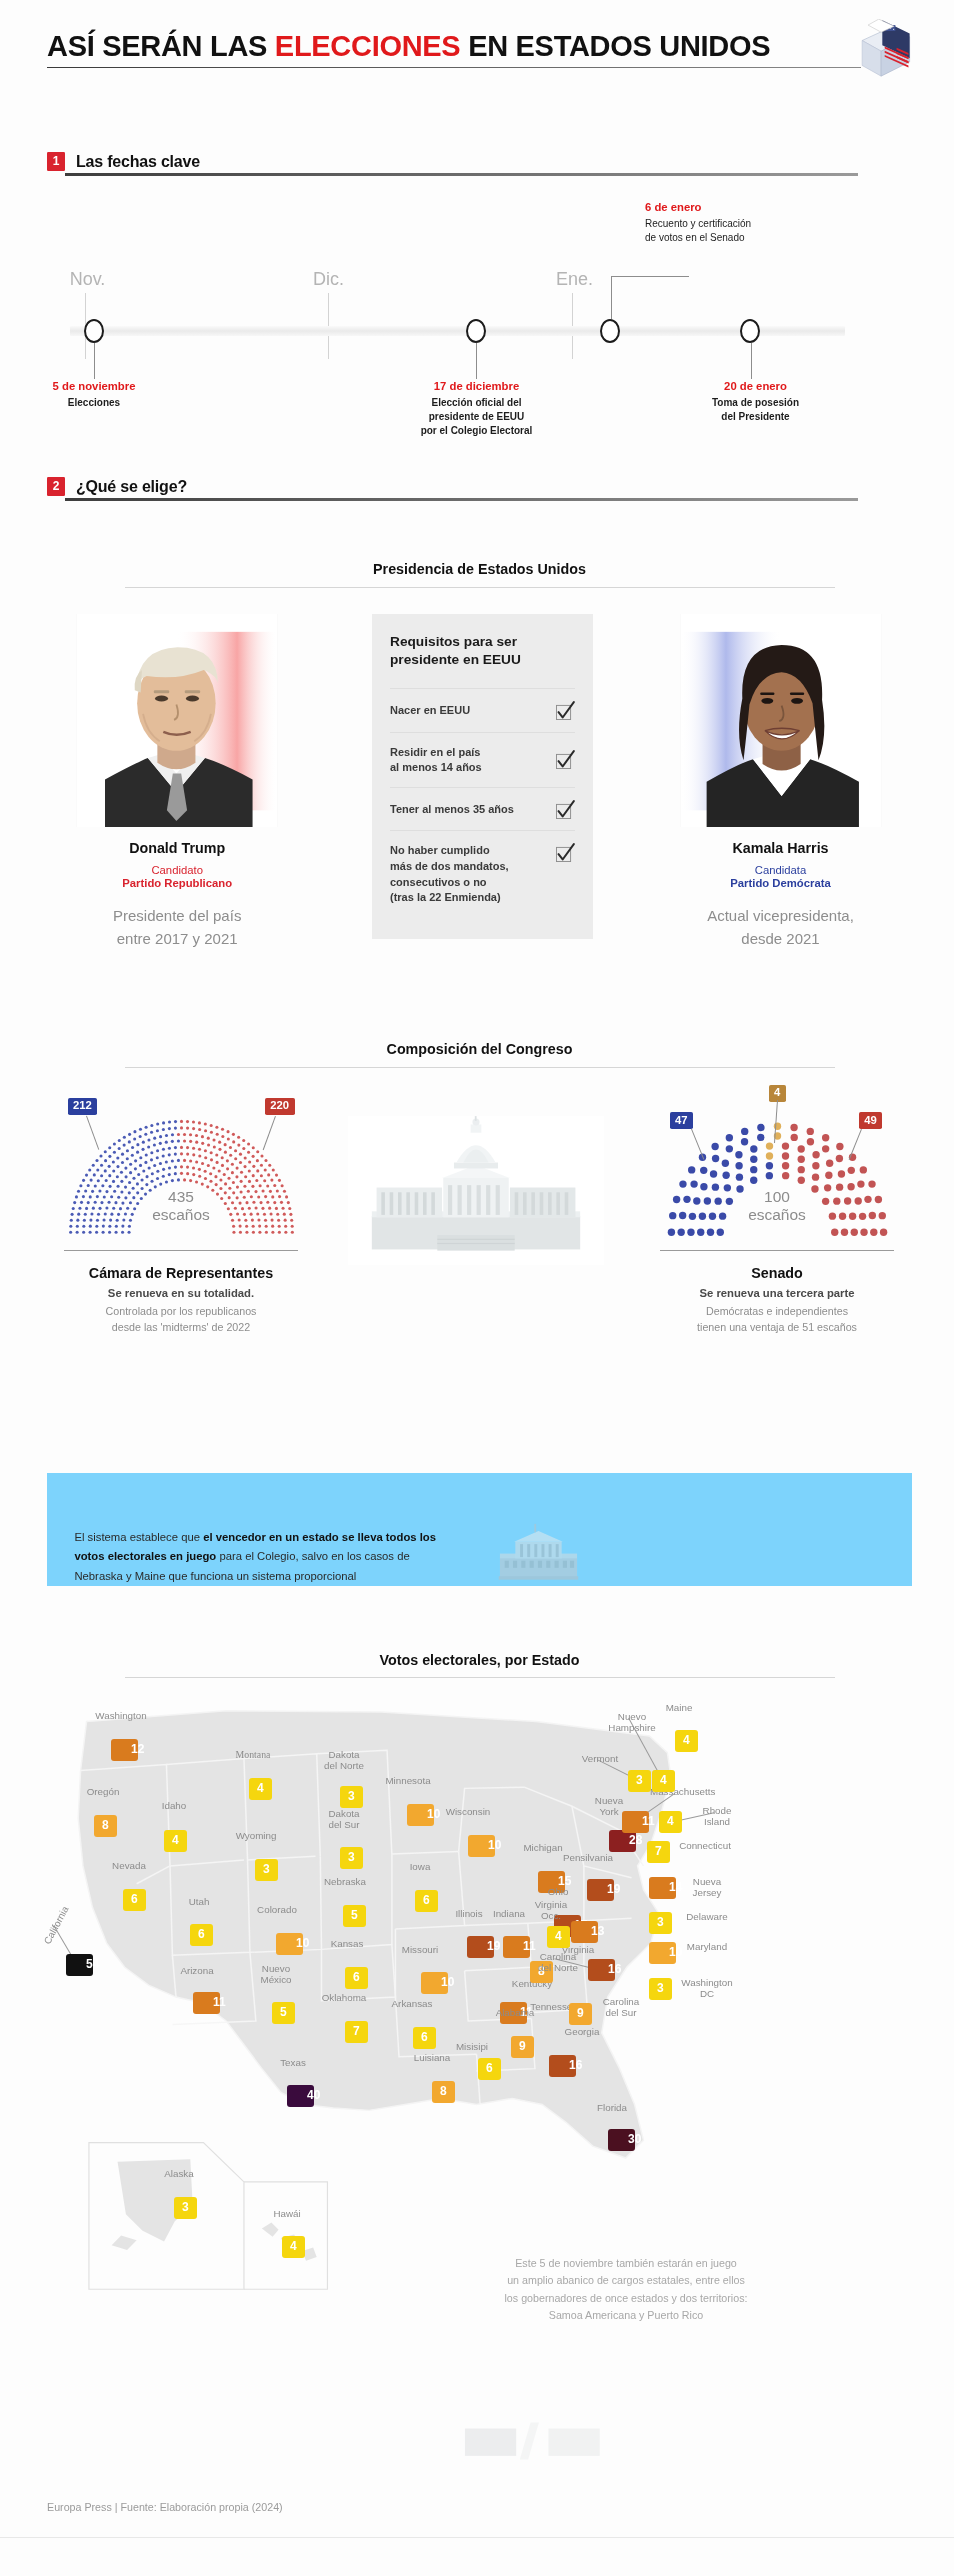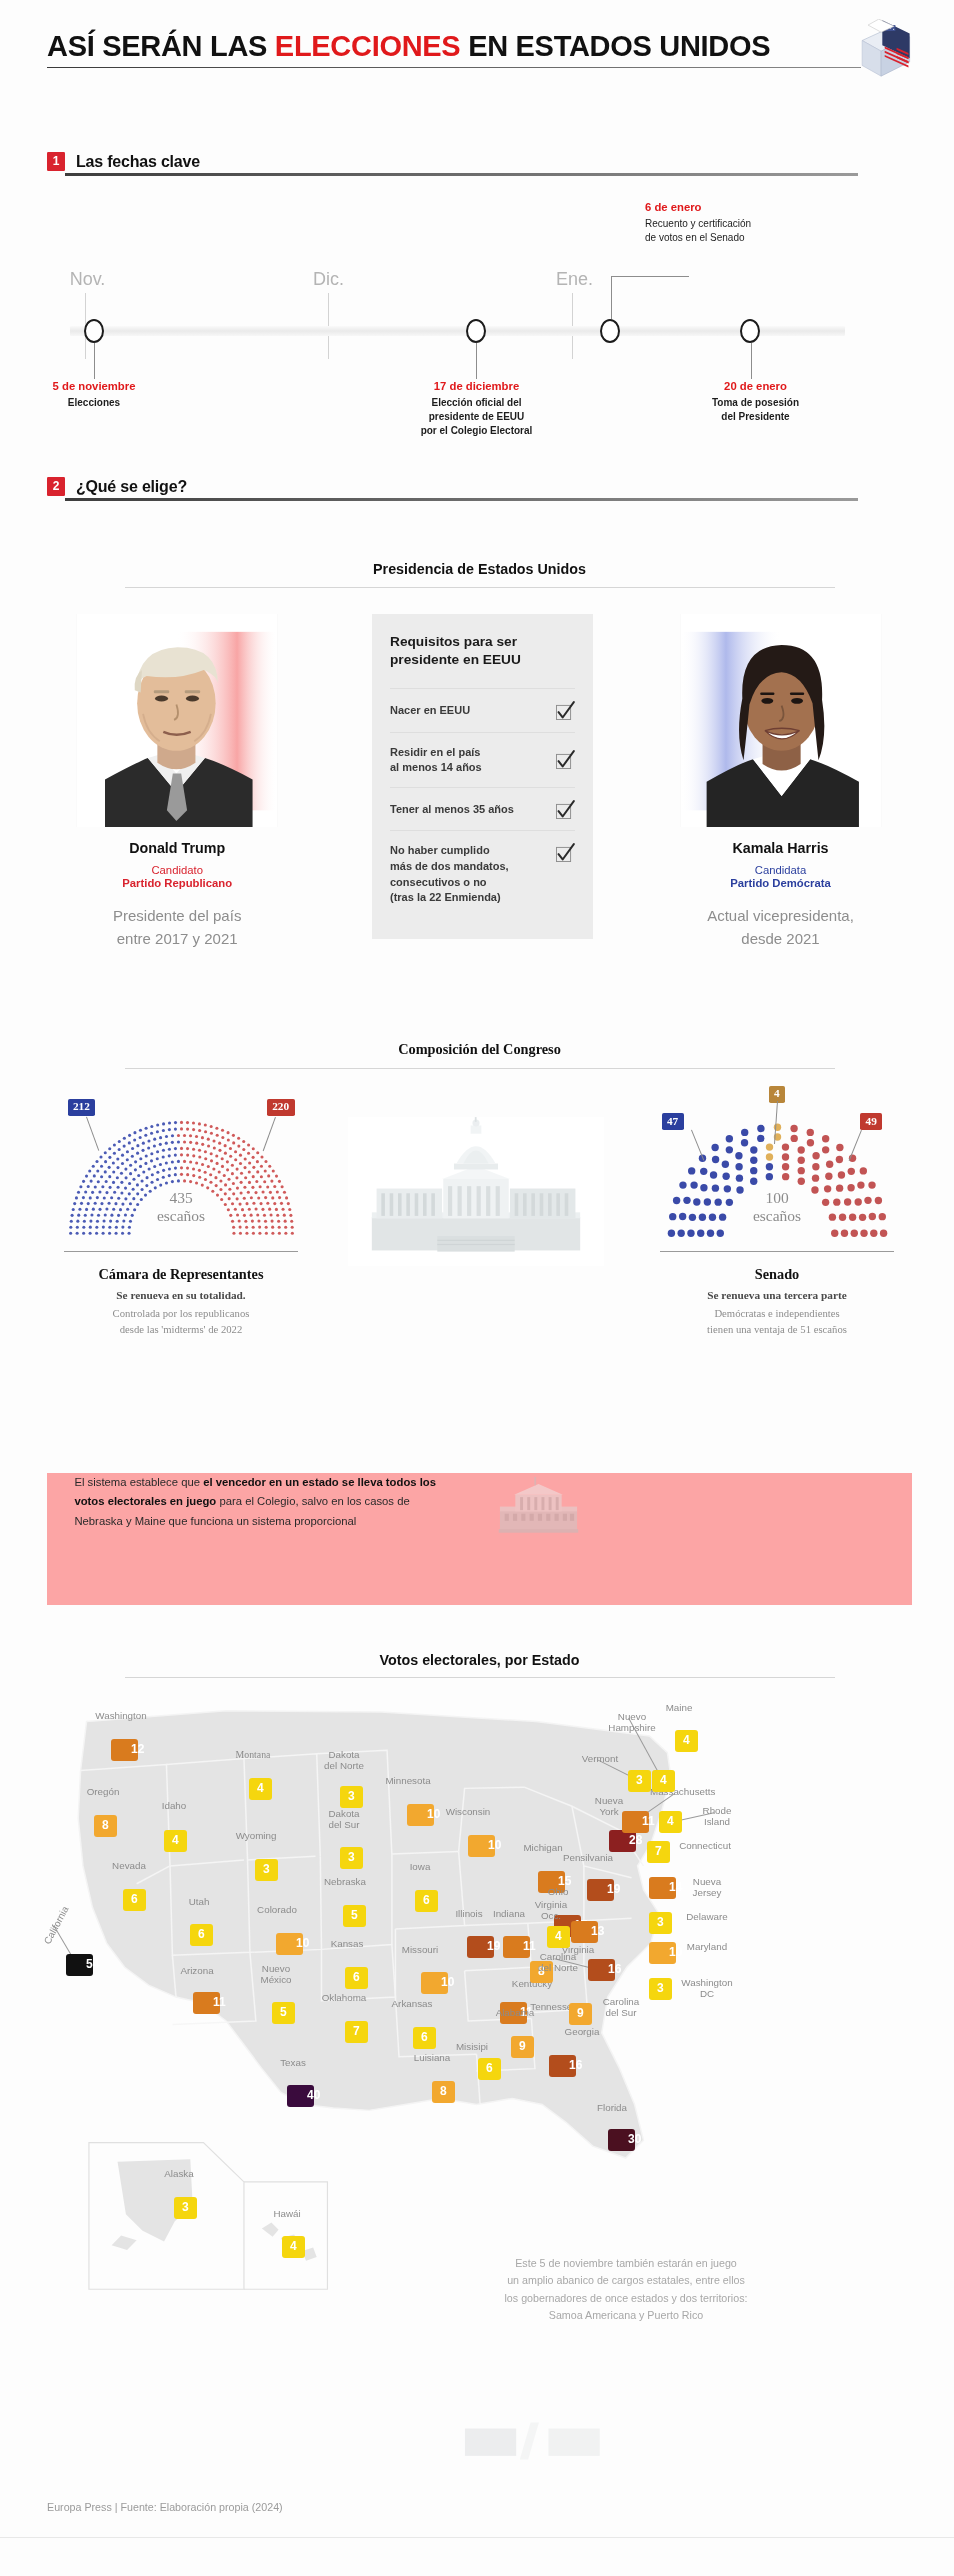--- a/index.html
+++ b/index.html
@@ -78,42 +78,42 @@
     padding:19px 18px 22.7px 18px;
   }
   .req-head { font-size:13.7px; font-weight:bold; color:#1a1a1a; line-height:1.26; margin-bottom:20px; }
   .req-row { display:flex; align-items:center; justify-content:space-between;
     border-top:0.6px solid #dedede; padding:12px 0 10.7px 0; }
   .req-row:first-of-type { border-top:none; padding-top:0; }
   .req-txt { font-size:11px; font-weight:bold; color:#3a3a3a; line-height:1.42; max-width:150px; }
   .check { width:20px; height:20px; flex:0 0 20px; position:relative; }
 
   
-  .cong-wrap { position:absolute; left:47px; top:1041px; width:865px;font-family:Liberation Serif, serif; }
+  .cong-wrap { position:absolute; left:47px; top:1041px; width:865px; }
   .cong-cols { position:relative; height:310px; }
   .cong-col { position:absolute; width:256px; text-align:center; }
   .hemi { position:relative; height:161px; width:239px; margin:0 auto; }
   .hemi-base { position:absolute; bottom:4.8px; left:2.4px; width:234px; height:1.2px; background:#9a9a9a; }
   .hemi-center { position:absolute; left:0; right:0; bottom:31px; text-align:center;
     font-size:15.5px; color:#8c8c8c; line-height:1.18; }
   .badge {
     position:absolute; color:#fff; font-weight:bold; font-size:11.3px;
     padding:2.4px 5.4px 3px 5.4px; border-radius:1.8px; line-height:1;
   }
   .badge.b-blue { background:#2b3f9e; }
   .badge.b-red  { background:#c0392f; }
   .badge.b-gold { background:#b8863a; }
   .leader { position:absolute; background:#8d8d8d; width:0.6px; transform-origin:top left; }
   .cong-name { font-size:14.3px; font-weight:bold; margin-top:9.5px; color:#111; }
   .cong-d1 { font-size:11.3px; font-weight:bold; color:#4a4a4a; margin-top:6px; }
   .cong-d2 { font-size:10.7px; color:#8d8d8d; margin-top:4.2px; line-height:1.5; }
 
   
-  .estados-box { position:absolute; left:47px; top:1473px; width:865px; height:132px;
-     background:#fca5a5; display:flex; align-items:flex-start; }
+  .estados-box { position:absolute; left:47px; top:1473px; width:865px; height:113px;
+     background:#7dd3fc; display:flex; align-items:flex-end; }
   .eb-left { width:417px; padding:0 20px 0 27.4px; font-size:11.3px; line-height:1.72; color:#2a2a2a; }
   .eb-mid { width:149px; display:flex; align-items:center; justify-content:center; }
   .eb-right { width:280px; padding:0 24px 0 10.7px; font-size:11.3px; line-height:1.72; color:#2a2a2a; }
   .eb-left b, .eb-right b { font-weight:bold; color:#111; }
 
   
   .map-wrap { position:absolute; left:47px; top:1652px; width:865px; height:716px; }
   .map-title { text-align:center; font-size:14.3px; font-weight:bold; color:#111; }
   .map-rule { height:0.6px; background:#d6d6d6; margin:9px auto 0; width:710px; }
   .map-canvas { position:absolute; left:0; top:35px; width:865px; height:644px; }
@@ -983,21 +983,21 @@
               <circle cx="312.40" cy="232.00" r="6.2" fill="#c25454"></circle>
               <circle cx="328.80" cy="232.00" r="6.2" fill="#c25454"></circle>
               <circle cx="345.20" cy="232.00" r="6.2" fill="#c25454"></circle>
               <circle cx="361.60" cy="232.00" r="6.2" fill="#c25454"></circle>
               <circle cx="378.00" cy="232.00" r="6.2" fill="#c25454"></circle>
             </svg>
           <div class="hemi-center">
             <span>100</span><br>
             <span>escaños</span>
           </div>
-          <div class="badge b-blue" style="left:4px; top:18px;text-align:right;">47</div>
+          <div class="badge b-blue" style="left:12px; top:18px;text-align:right;">47</div>
           <div class="badge b-gold" style="left:111px; top:-9.5px;">4</div>
           <div class="badge b-red" style="right:14.3px; top:18px;">49</div>
           <div class="leader" style="left:33px; top:35px; height:33px; transform:rotate(-22deg);"></div>
           <div class="leader" style="left:119px; top:6px; height:43px; transform:rotate(4deg);"></div>
           <div class="leader" style="right:35px; top:35px; height:33px; transform:rotate(22deg);"></div>
           <div class="hemi-base"></div>
         </div>
         <div class="cong-name">Senado</div>
         <div class="cong-d1">Se renueva una tercera parte</div>
         <div class="cong-d2" style="white-space:pre-line;">Demócratas e independientes

